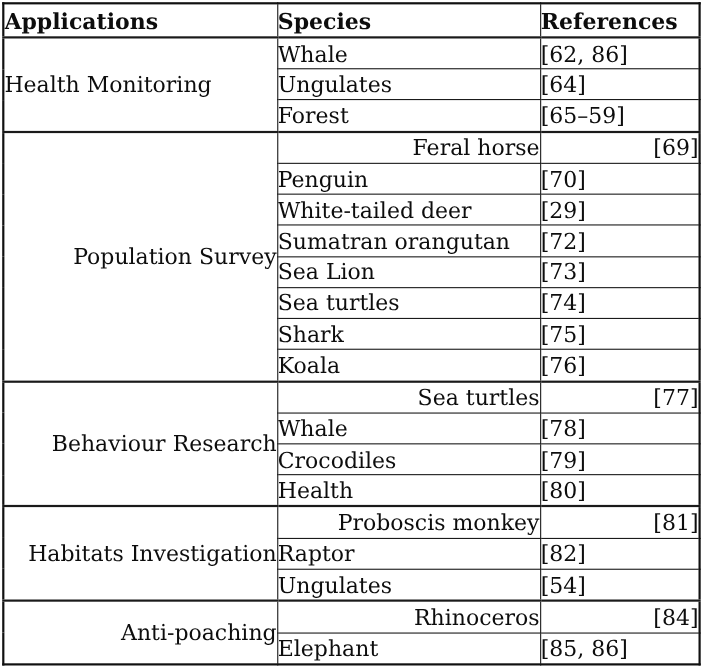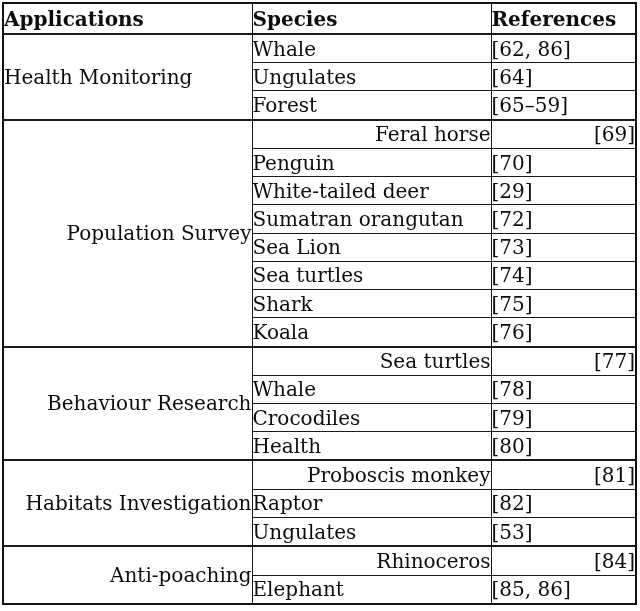--- a/index.html
+++ b/index.html
@@ -143,21 +143,21 @@
           <td class="app-cell" rowspan="3">Habitats Investigation</td>
           <td class="species-cell">Proboscis monkey</td>
           <td class="reference-cell">[81]</td>
         </tr>
         <tr>
           <td class="species-cell">Raptor</td>
           <td class="reference-cell">[82]</td>
         </tr>
         <tr>
           <td class="species-cell">Ungulates</td>
-          <td class="reference-cell">[53]</td>
+          <td class="reference-cell">[54]</td>
         </tr>
         <tr class="group-start">
           <td class="app-cell" rowspan="2">Anti-poaching</td>
           <td class="species-cell">Rhinoceros</td>
           <td class="reference-cell">[84]</td>
         </tr>
         <tr>
           <td class="species-cell">Elephant</td>
           <td class="reference-cell">[85, 86]</td>
         </tr>

